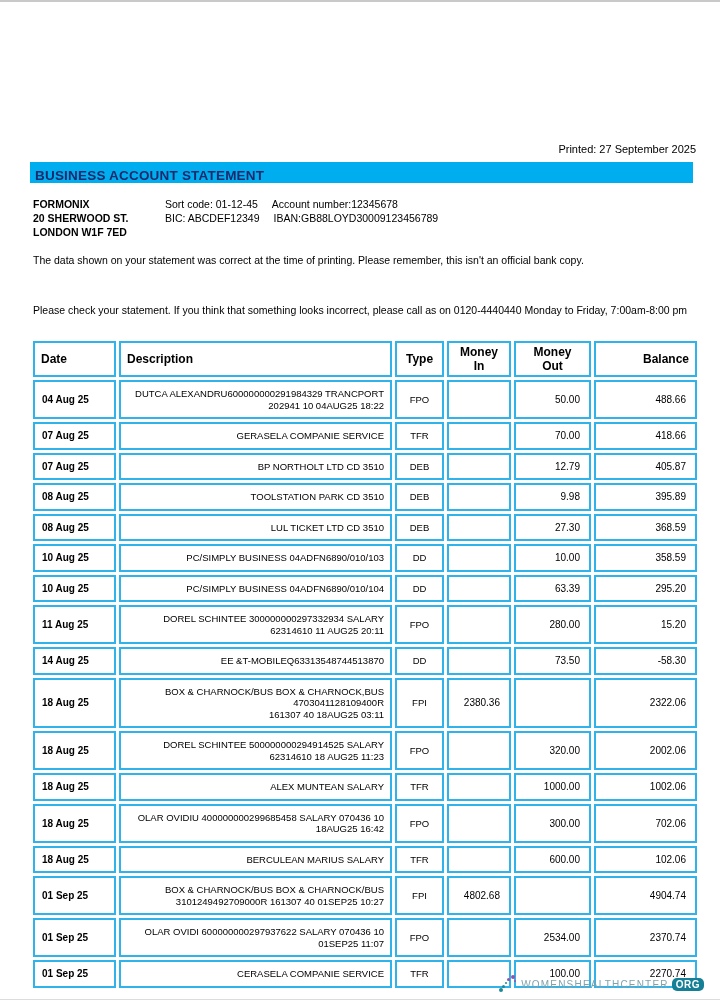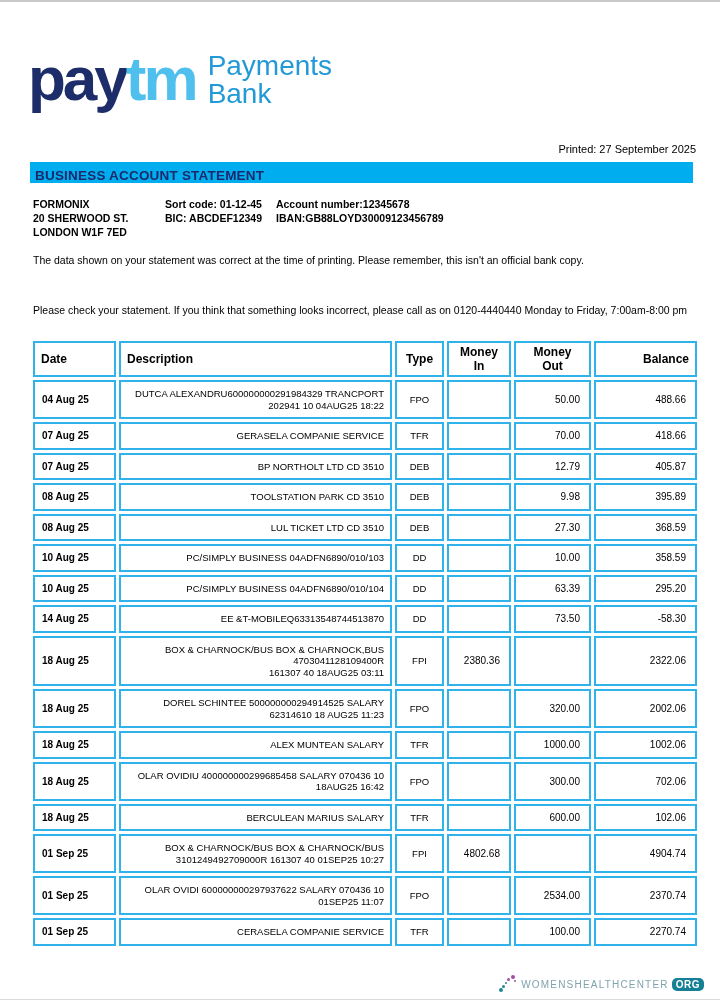--- a/index.html
+++ b/index.html
@@ -17,21 +17,21 @@
   .logo-right span{font-size:28px;line-height:28px;color:#2399d6;letter-spacing:0px;}
 
   
   .printed{position:absolute;top:143px;right:24px;font-size:11px;color:#000;}
   .title-bar{position:absolute;left:30px;top:162px;width:663px;height:21px;background:#00aeef;
              display:flex;align-items:flex-end;}
   .title-bar span{font-size:13.5px;font-weight:bold;color:#1a2a6c;padding-left:5px;letter-spacing:0.2px;}
 
   
   .acct-name-block{position:absolute;left:33px;top:197px;font-size:10.5px;line-height:14px;font-weight:bold;}
-  .bank-details{position:absolute;left:165px;top:197px;font-size:10.5px;line-height:14px;font-weight:bold;}
+  .bank-details{position:absolute;left:165px;top:197px;font-size:10.5px;line-height:14px;font-weight:normal;}
   .bank-details .spacer{display:inline-block;width:14px;}
 
   .notice1{position:absolute;left:33px;top:254px;width:660px;font-size:10.5px;}
   .notice2{position:absolute;left:33px;top:304px;width:660px;font-size:10.5px;}
 
   
   table.stmt{position:absolute;left:30px;top:338px;width:670px;
              border-collapse:separate;border-spacing:3px;table-layout:fixed;}
   table.stmt th, table.stmt td{border:2px solid #2fb3ea;background:#fff;vertical-align:middle;}
   table.stmt th{font-size:12px;font-weight:bold;height:26px;padding:2px 6px;}
@@ -58,27 +58,20 @@
   .site-name{font-size:10px;letter-spacing:1.2px;color:#7fa3ad;}
   .site-tld{font-size:10px;font-weight:bold;color:#fff;background:#157f95;
             padding:1px 4px;margin-left:3px;border-radius:5px;letter-spacing:0.5px;}
 </style>
 </head>
 <body>
 
 <div class="page">
   <div class="page-edge-top"></div>
 
-  <div class="logo">
-    <span class="logo-word"><span class="logo-pay">pay</span><span class="logo-tm">tm</span></span>
-    <span class="logo-right">
-      <span>Payments</span>
-      <span>Bank</span>
-    </span>
-  </div>
 
   <div class="printed">Printed: 27 September 2025</div>
 
   <div class="title-bar">
     <span>BUSINESS ACCOUNT STATEMENT</span>
   </div>
 
   <div class="acct-name-block">
     <div>FORMONIX</div>
     <div>20 SHERWOOD ST.</div>
@@ -182,20 +175,31 @@
       <td class="c-date">10 Aug 25</td>
       <td class="c-desc">
             <div class="desc-line">PC/SIMPLY BUSINESS 04ADFN6890/010/104</div>
           </td>
       <td class="c-type">DD</td>
       <td class="num"></td>
       <td class="num">63.39</td>
       <td class="num">295.20</td>
     </tr>
         <tr>
+      <td class="c-date">11 Aug 25</td>
+      <td class="c-desc">
+            <div class="desc-line">DOREL SCHINTEE 300000000297332934 SALARY</div>
+            <div class="desc-line">62314610 11 AUG25 20:11</div>
+          </td>
+      <td class="c-type">FPO</td>
+      <td class="num"></td>
+      <td class="num">280.00</td>
+      <td class="num">15.20</td>
+    </tr>
+        <tr>
       <td class="c-date">14 Aug 25</td>
       <td class="c-desc">
             <div class="desc-line">EE &amp;T-MOBILEQ63313548744513870</div>
           </td>
       <td class="c-type">DD</td>
       <td class="num"></td>
       <td class="num">73.50</td>
       <td class="num">-58.30</td>
     </tr>
         <tr>

